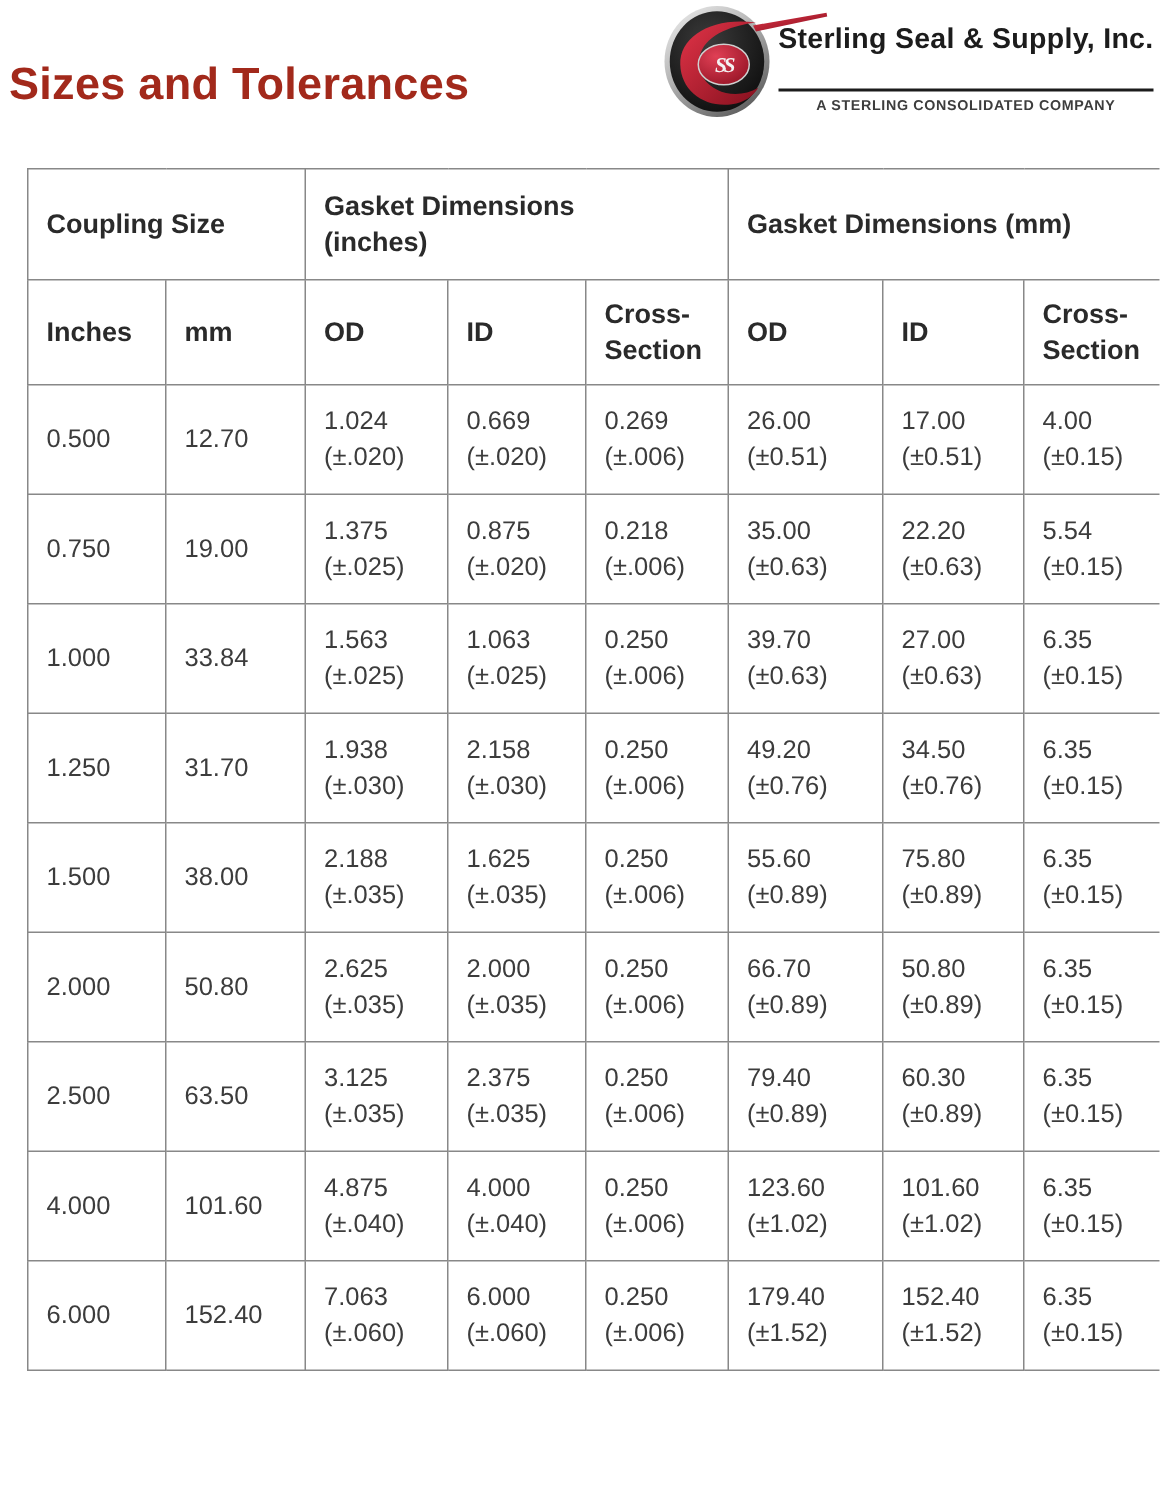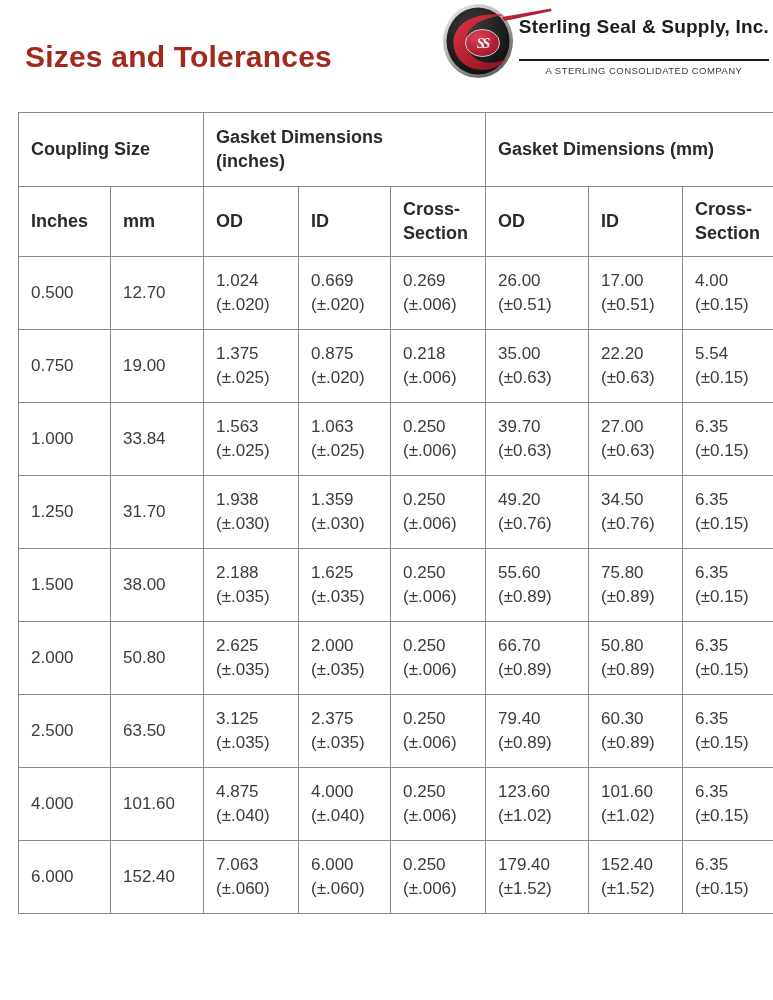--- a/index.html
+++ b/index.html
@@ -7,21 +7,21 @@
   body {
     width: 773px;
     height: 1000px;
     background: #ffffff;
     font-family: "Liberation Sans", "DejaVu Sans", sans-serif;
     overflow: hidden;
   }
   .header { position: relative; height: 112px; }
   .page-title {
     position: absolute;
-    left: 25px;
+    left: 6px;
     top: 40px;
     margin: 0;
     font-size: 30px;
     font-weight: 700;
     color: #a2291b;
     letter-spacing: 0.2px;
   }
   .brand {
     position: absolute;
     top: 2px;
@@ -45,20 +45,21 @@
     border-bottom: 2px solid #1c1c1c;
     letter-spacing: 0.2px;
   }
   .brand-tagline {
     font-size: 9.5px;
     color: #3d3d3d;
     text-align: center;
     margin-top: 4px;
     letter-spacing: 0.45px;
     white-space: nowrap;
+    font-weight: bold;
   }
   table.spec {
     margin-left: 18px;
     border-collapse: collapse;
     table-layout: fixed;
     width: 762px;
   }
   table.spec th, table.spec td {
     border: 1px solid #888888;
     vertical-align: middle;
@@ -202,21 +203,21 @@
       <td>27.00
 (±0.63)</td>
       <td>6.35
 (±0.15)</td>
     </tr>
     <tr>
       <td>1.250</td>
       <td>31.70</td>
       <td>1.938
 (±.030)</td>
-      <td>1.359
+      <td>2.158
 (±.030)</td>
       <td>0.250
 (±.006)</td>
       <td>49.20
 (±0.76)</td>
       <td>34.50
 (±0.76)</td>
       <td>6.35
 (±0.15)</td>
     </tr>

